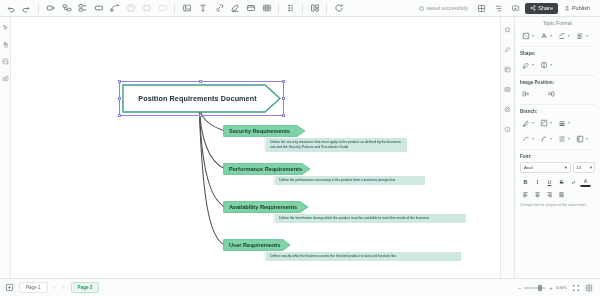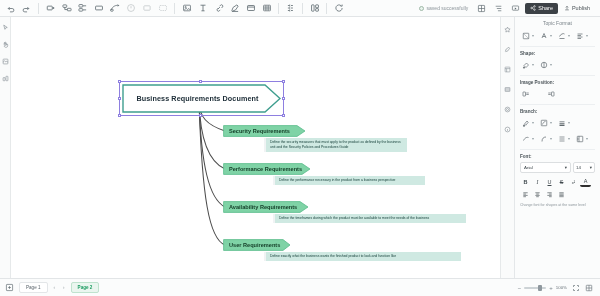--- a/index.html
+++ b/index.html
@@ -465,21 +465,21 @@
               <path d="M188 84 C 189 118, 196 144, 214 152"></path>
               <path d="M188 84 C 190 148, 198 182, 214 190"></path>
               <path d="M188 84 C 191 180, 198 222, 214 228"></path>
             </g>
           </svg>
 
           <div class="root-node">
             <svg class="root-shape" width="159" height="29" viewBox="0 0 159 29">
               <path d="M1 1 H143 L158 14.5 L143 28 H1 Z" fill="#ffffff" stroke="#3f9e8f" stroke-width="1.4"></path>
             </svg>
-            <div class="root-label">Business Requirements Document</div>
+            <div class="root-label">Position Requirements Document</div>
           </div>
 
           <div class="sel-border">
             <div class="sel-handle" style="left:-2px;top:-2px"></div>
             <div class="sel-handle" style="left:79px;top:-2px"></div>
             <div class="sel-handle" style="right:-2px;top:-2px"></div>
             <div class="sel-handle" style="left:-2px;top:15px"></div>
             <div class="sel-handle" style="right:-2px;top:15px"></div>
             <div class="sel-handle" style="left:-2px;bottom:-2px"></div>
             <div class="sel-handle" style="left:79px;bottom:-2px"></div>

